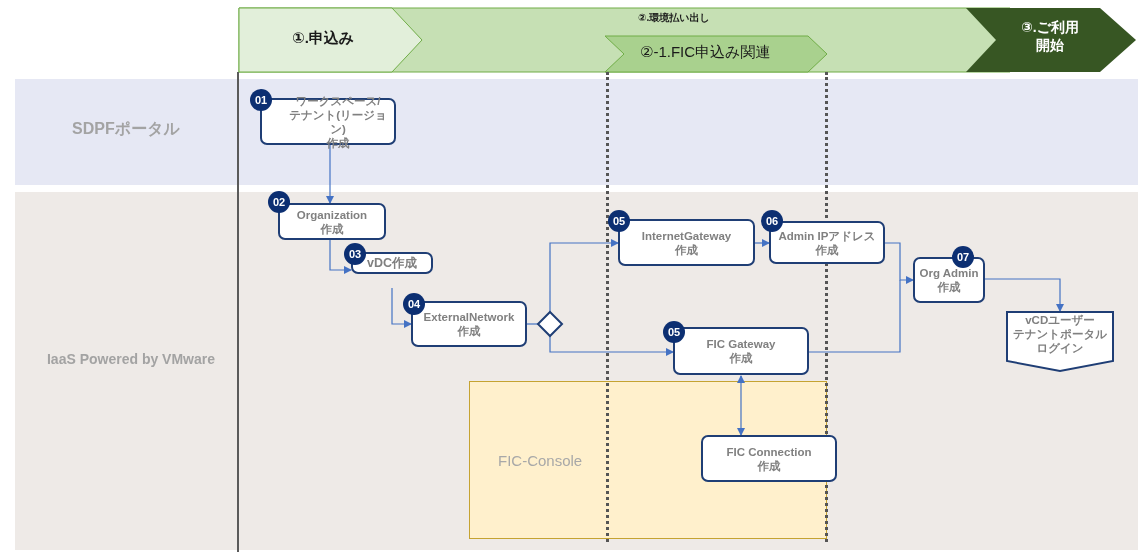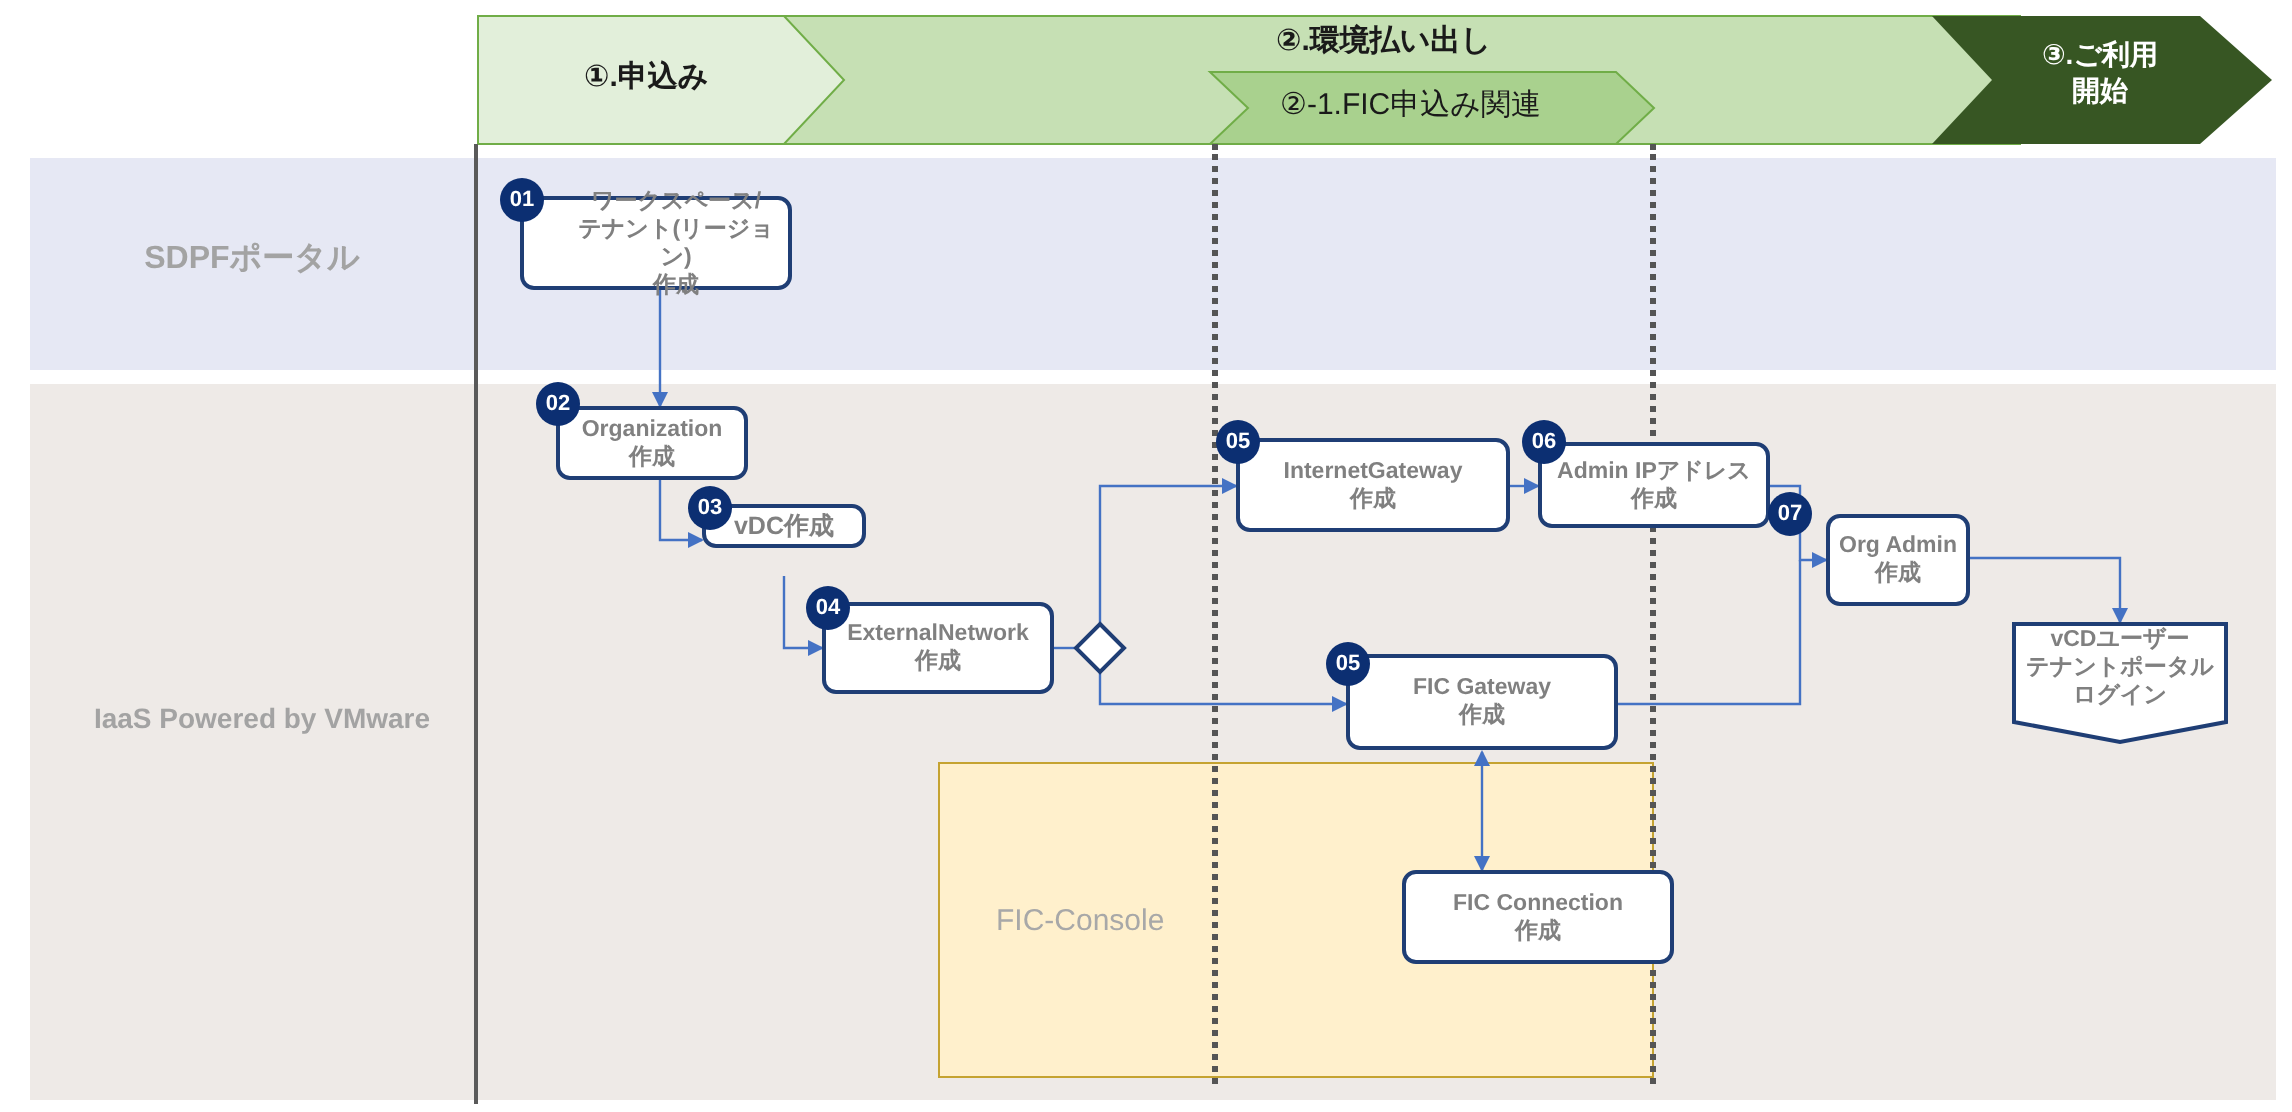--- a/index.html
+++ b/index.html
@@ -30,21 +30,21 @@
 </head>
 <body>
 
 <svg width="1146" height="80">
   <polygon points="239,8 1010,8 1010,72 239,72" fill="#c6e0b4" stroke="#70ad47" stroke-width="1"></polygon>
   <polygon points="239,8 392,8 422,40 392,72 239,72" fill="#e2efda" stroke="#70ad47" stroke-width="1"></polygon>
   <polygon points="605,36 808,36 827,54 808,72 605,72 624,54" fill="#a9d18e" stroke="#70ad47" stroke-width="1"></polygon>
   <polygon points="966,8 1100,8 1136,40 1100,72 966,72 996,40" fill="#375623"></polygon>
 </svg>
 <div class="phase-text" style="left:292px;top:29px;font-size:15px;">①.申込み</div>
-<div class="phase-text" style="left:638px;top:11px;font-size:15px;">②.環境払い出し</div>
+<div class="phase-text" style="left:638px;top:11px;font-size:10px;">②.環境払い出し</div>
 <div class="abs" style="left:640px;top:43px;font-size:15px;color:#1a1a1a;">②-1.FIC申込み関連</div>
 <div class="phase-text" style="left:1012px;top:18px;font-size:14px;color:#fff;text-align:center;width:76px;line-height:18px;">
   <div>③.ご利用</div>
   <div>開始</div>
 </div>
 
 <div class="lane lane-sdpf"></div>
 <div class="lane lane-iaas"></div>
 <div class="lane-label lane-label-sdpf">SDPFポータル</div>
 <div class="lane-label lane-label-iaas">
@@ -84,21 +84,21 @@
   <polygon points="1007,312 1113,312 1113,361 1060,371 1007,361" fill="#ffffff" stroke="#1f3e75" stroke-width="2"></polygon>
 </svg>
 
 <div class="node" style="left:260px;top:98px;width:136px;height:47px;padding-left:20px;">
   <div>ワークスペース/</div>
   <div>テナント(リージョン)</div>
   <div>作成</div>
 </div>
 <div class="badge" style="left:250px;top:89px;">01</div>
 
-<div class="node" style="left:278px;top:203px;width:96px;height:37px;">
+<div class="node" style="left:278px;top:203px;width:108px;height:37px;">
   <div>Organization</div>
   <div>作成</div>
 </div>
 <div class="badge" style="left:268px;top:191px;">02</div>
 
 <div class="node" style="left:351px;top:252px;width:82px;height:22px;font-size:12.5px;">
   <div>vDC作成</div>
 </div>
 <div class="badge" style="left:344px;top:243px;">03</div>
 
@@ -123,21 +123,21 @@
 <div class="node" style="left:673px;top:327px;width:136px;height:48px;">
   <div>FIC Gateway</div>
   <div>作成</div>
 </div>
 <div class="badge" style="left:663px;top:321px;">05</div>
 
 <div class="node" style="left:913px;top:257px;width:72px;height:46px;">
   <div>Org Admin</div>
   <div>作成</div>
 </div>
-<div class="badge" style="left:884px;top:246px;">07</div>
+<div class="badge" style="left:952px;top:246px;">07</div>
 
 <div class="node" style="left:673px;top:435px;width:136px;height:47px;margin-left:28px;">
   <div>FIC Connection</div>
   <div>作成</div>
 </div>
 
 <div class="abs" style="left:1007px;top:313px;width:106px;text-align:center;color:#808080;font-weight:bold;font-size:11.5px;line-height:14px;">
   <div>vCDユーザー</div>
   <div>テナントポータル</div>
   <div>ログイン</div>

